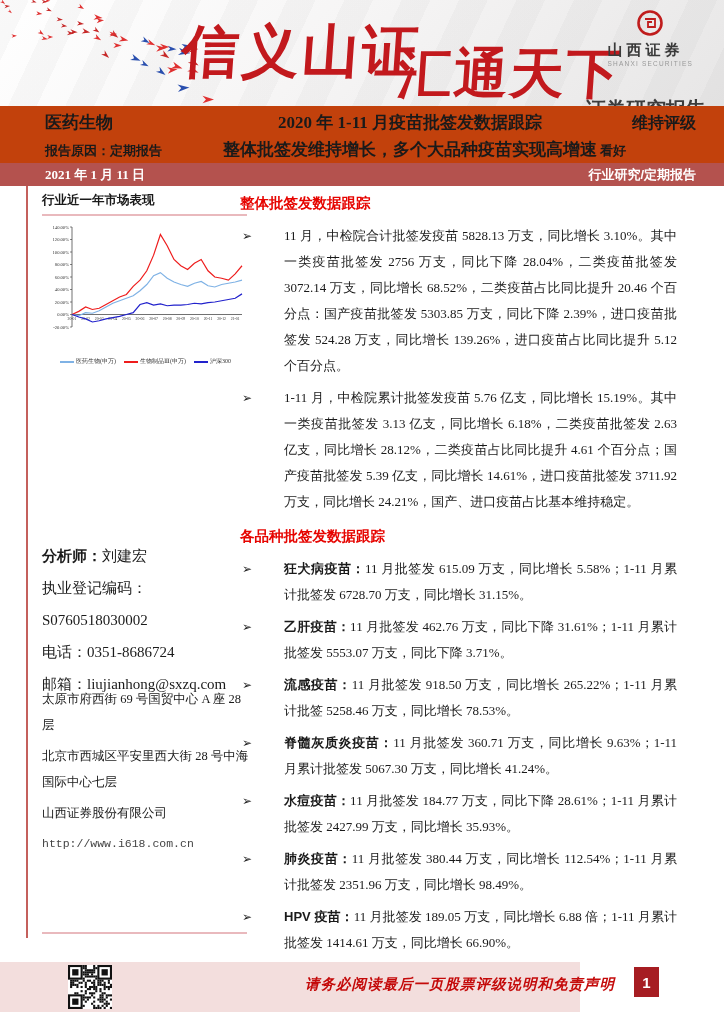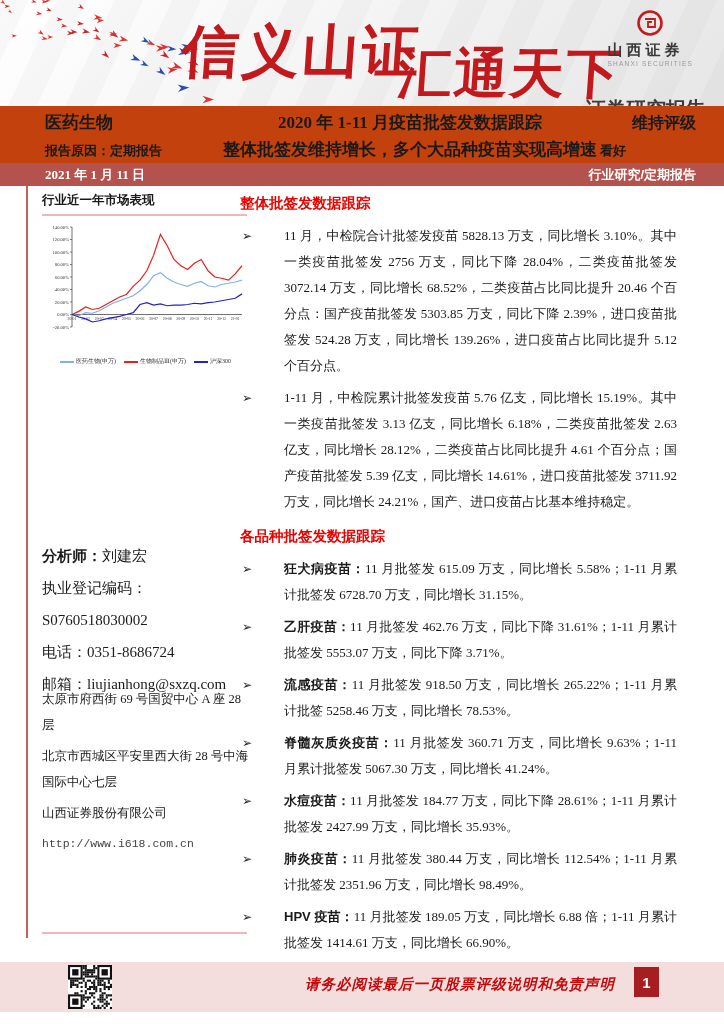--- a/index.html
+++ b/index.html
@@ -88,21 +88,21 @@
     color:#e60400; font-size:14.5px; font-weight:bold;
     font-family:"Liberation Sans",sans-serif; margin:0 0 10px 0;
   }
   .sec-title.second { margin-top:12px; }
   .bullet { position:relative; padding-left:44px; margin-bottom:6px;
             font-size:13px; line-height:26px; text-align:justify; }
   .bullet .marker { position:absolute; left:2px; top:0; font-size:12px; color:#222; }
   .bullet b { font-family:"Liberation Sans",sans-serif; }
 
   
-  .footer { position:absolute; left:0; top:962px; width:724px; height:50px; background:#f3dedd; }
+  .footer { position:absolute; left:0; top:962px; width:580px; height:50px; background:#f3dedd; }
   .qr { position:absolute; left:68px; top:3px; width:44px; height:44px; background:#fff; }
   .disclaimer {
     position:absolute; left:300px; top:13px; width:320px; text-align:center;
     color:#c40a0a; font-size:14.5px; font-weight:bold; font-style:italic;
     letter-spacing:1px; white-space:nowrap;
   }
   .page-box {
     position:absolute; left:634px; top:5px; width:25px; height:30px;
     background:#a61d22; color:#ffffff; display:flex; align-items:center; justify-content:center;
     font-size:15px; font-weight:bold; font-family:"Liberation Sans",sans-serif;

